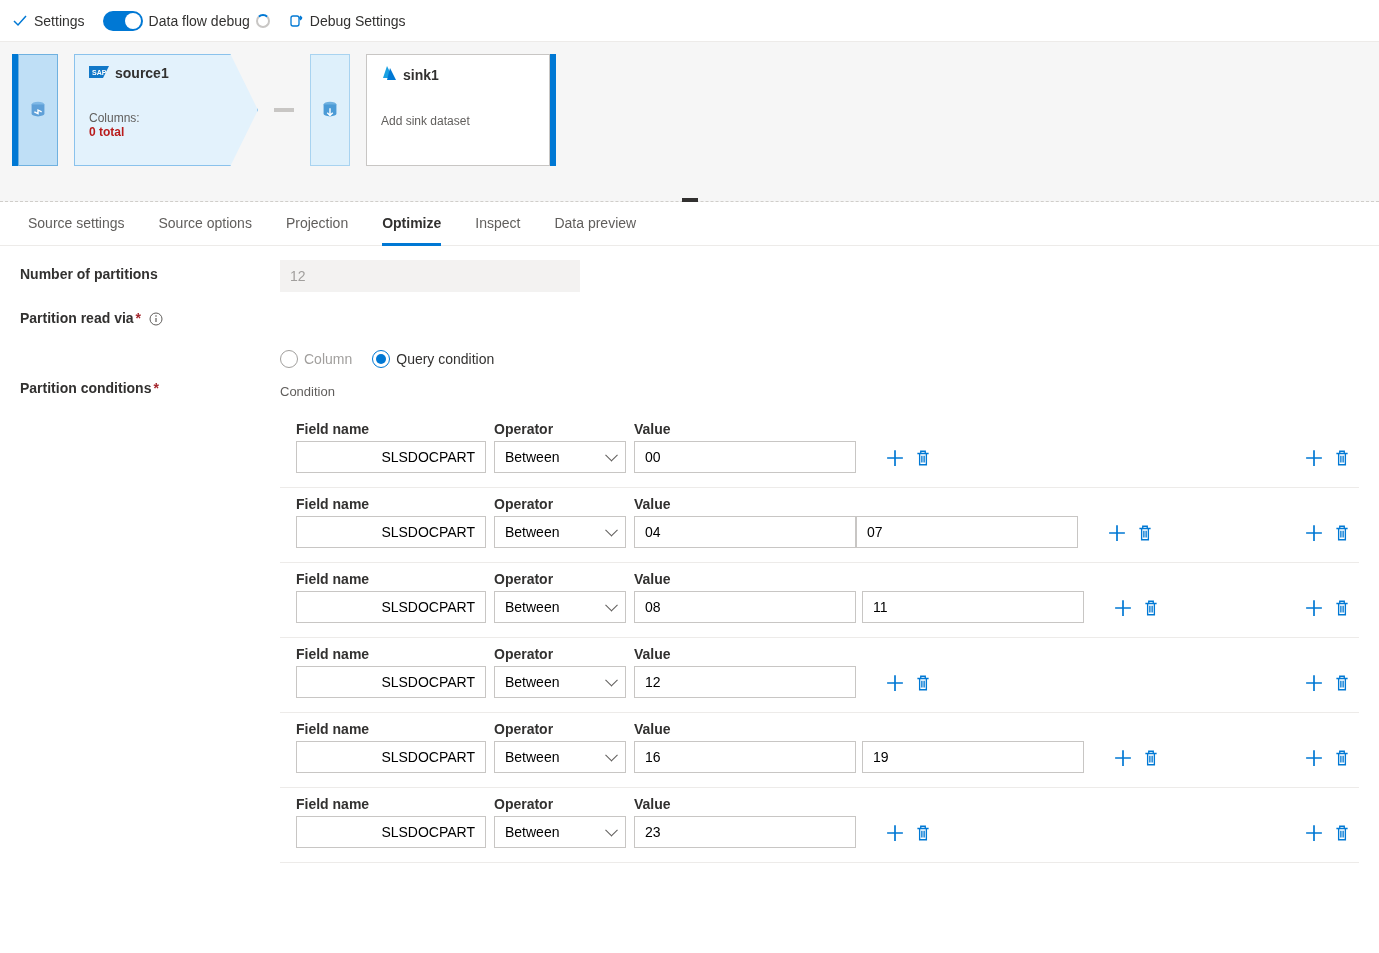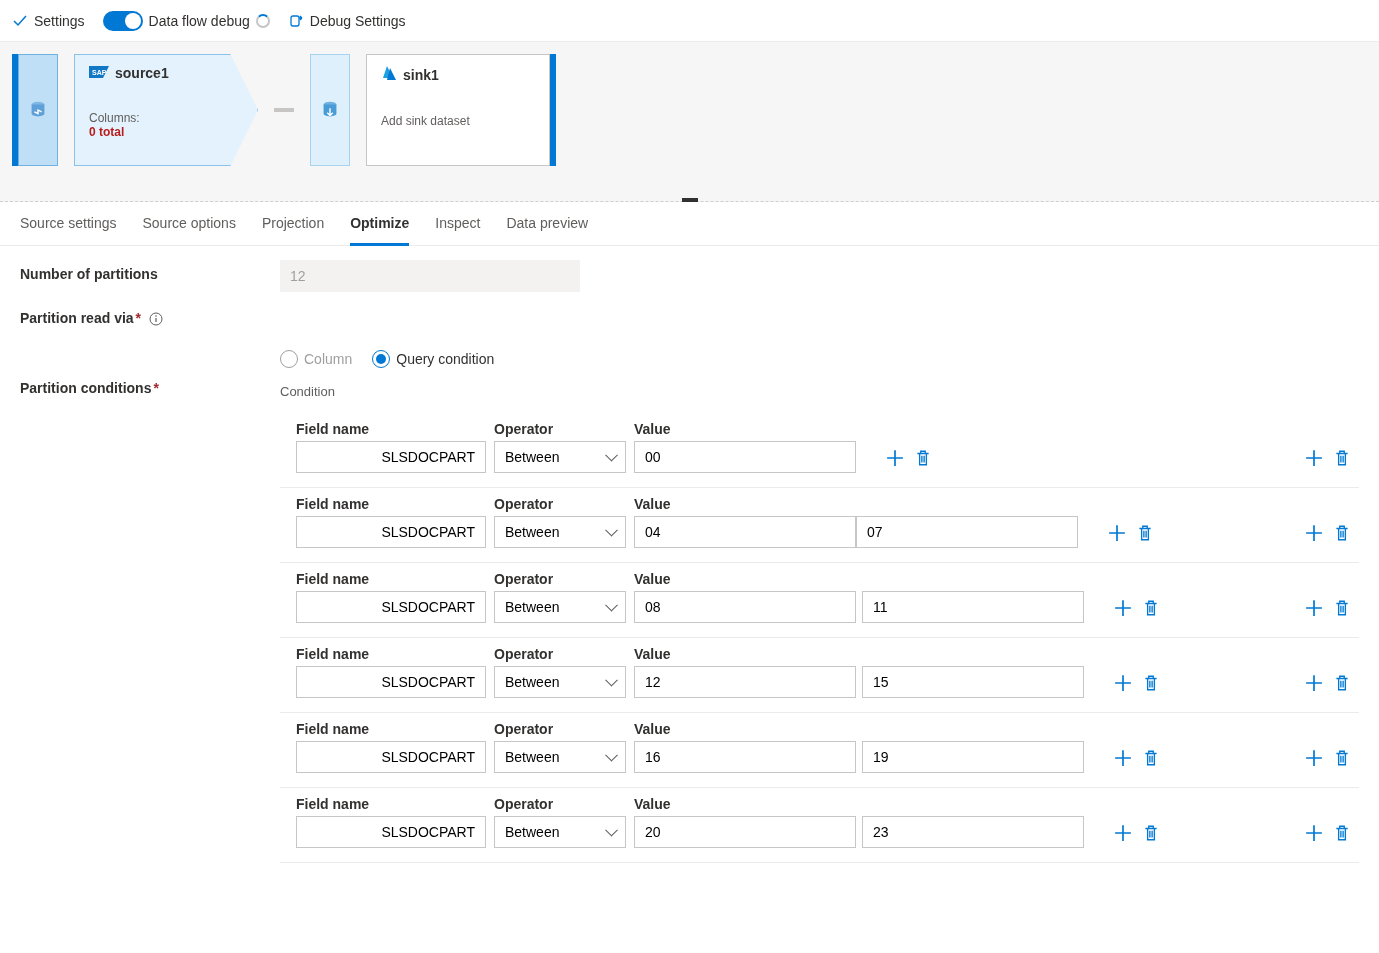--- a/index.html
+++ b/index.html
@@ -108,20 +108,21 @@
     padding: 0 20px;
     border-bottom: 1px solid #edebe9;
     height: 44px;
   }
   .tab {
     display: flex; align-items: center;
     height: 44px;
     color: #605e5c;
     border-bottom: 3px solid transparent;
     cursor: pointer;
+    margin-left: 8px;
   }
   .tab.active { color: #323130; font-weight: 600; border-bottom-color: #0078d4; }
 
   
   .form-area { padding: 8px 20px 30px 20px; }
   .form-row { display: flex; align-items: flex-start; padding: 6px 0; }
   .form-label {
     width: 260px;
     font-weight: 600;
     color: #323130;
@@ -469,21 +470,20 @@
                 <input class="txt field-input" value="SLSDOCPART" style="">
               </div>
               <div class="cond-col">
                 <div class="cond-lbl">Operator</div>
                 <div class="op-select"><select><option selected="">Between</option></select></div>
               </div>
               <div class="cond-col">
                 <div class="cond-lbl">Value</div>
                 <div style="display:flex;gap:6px;">
                   <input class="txt val-input" value="12" style="">
-                  <input class="txt val-input" value="15" style="">
                 </div>
               </div>
             </div>
             <div class="group-inner-actions">
               <span class="icon-btn">
                 <svg>
                   <use href="#sym-plus"></use>
                 </svg>
               </span>
               <span class="icon-btn">
@@ -554,21 +554,20 @@
                 <div class="cond-lbl">Field name</div>
                 <input class="txt field-input" value="SLSDOCPART" style="">
               </div>
               <div class="cond-col">
                 <div class="cond-lbl">Operator</div>
                 <div class="op-select"><select><option selected="">Between</option></select></div>
               </div>
               <div class="cond-col">
                 <div class="cond-lbl">Value</div>
                 <div style="display:flex;gap:6px;">
-                  <input class="txt val-input" value="20" style="">
                   <input class="txt val-input" value="23" style="">
                 </div>
               </div>
             </div>
             <div class="group-inner-actions">
               <span class="icon-btn">
                 <svg>
                   <use href="#sym-plus"></use>
                 </svg>
               </span>

